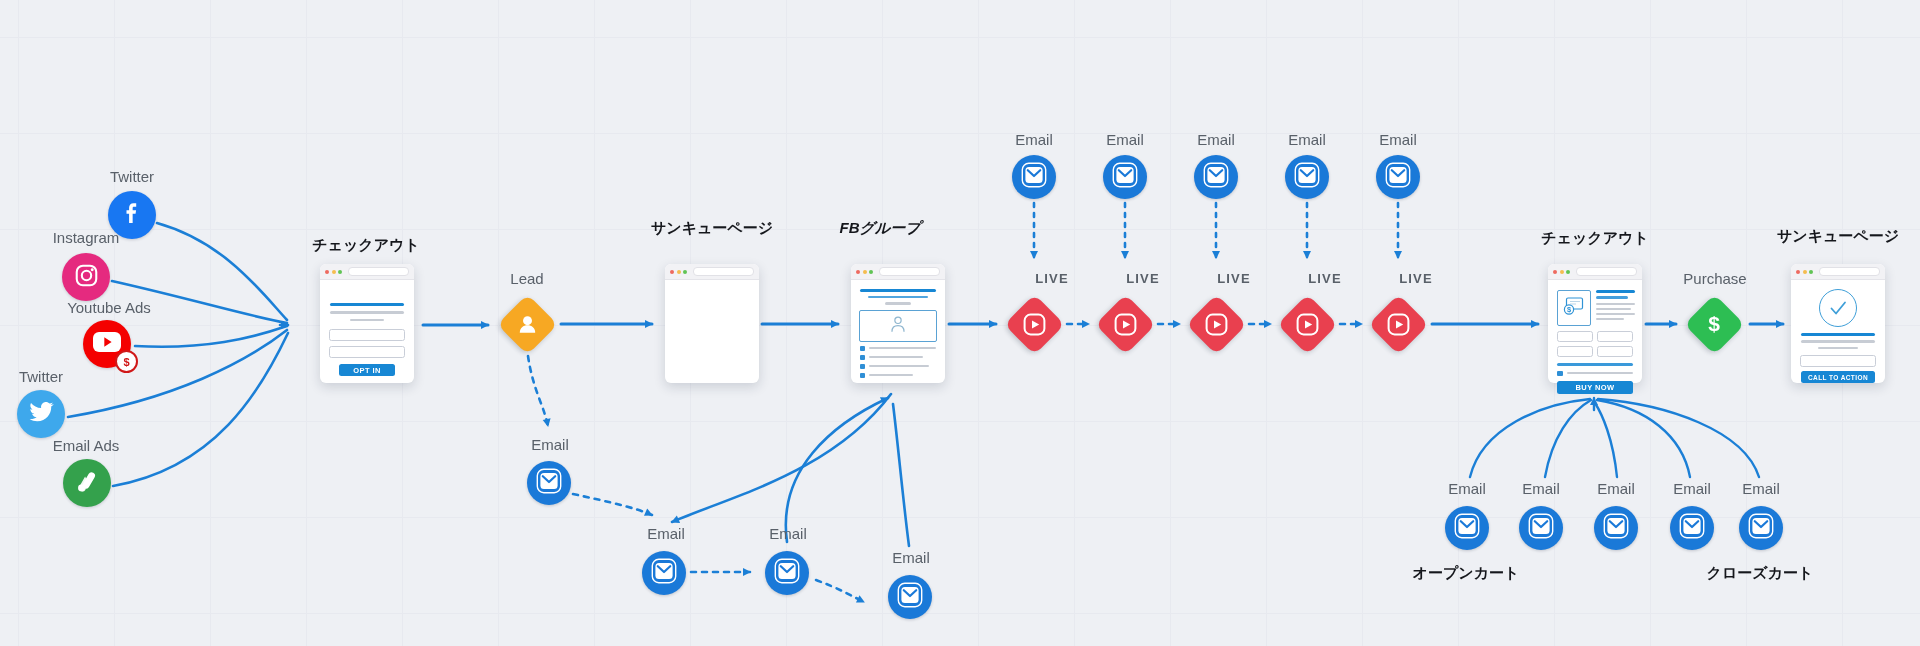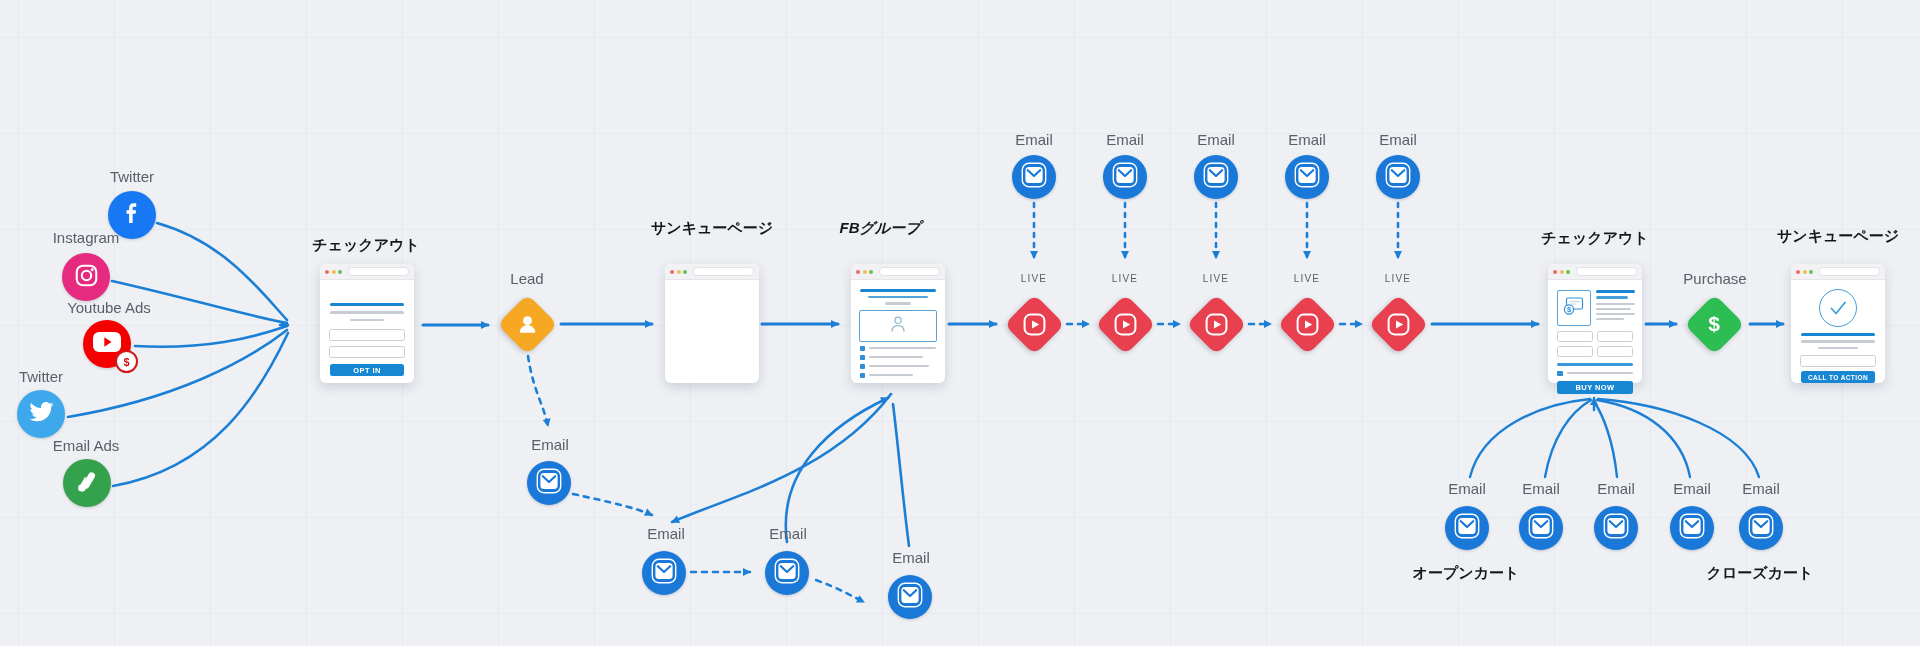--- a/index.html
+++ b/index.html
@@ -7,21 +7,21 @@
     background-color:#eef0f4;
     background-image:linear-gradient(#e7e9ef 1px, transparent 1px),
                      linear-gradient(90deg,#e7e9ef 1px, transparent 1px);
     background-size:96px 96px;background-position:18px 37px;
     font-family:"Liberation Sans",sans-serif;}
   svg.layer{position:absolute;left:0;top:0;z-index:1;}
   .node{z-index:3;}
   .title{position:absolute;transform:translate(-50%,-50%);font-size:34px;font-weight:700;color:#17191d;white-space:nowrap;letter-spacing:1px;z-index:2;}
   .label-en{position:absolute;transform:translate(-50%,-50%);font-size:15px;font-weight:500;color:#596069;white-space:nowrap;z-index:2;}
   .label-jp{position:absolute;transform:translate(-50%,-50%);font-size:15px;font-weight:700;color:#15171c;white-space:nowrap;z-index:2;}
-  .label-live{position:absolute;transform:translate(-50%,-50%);font-size:10px;font-weight:400;color:#596069;letter-spacing:1.2px;white-space:nowrap;z-index:2;}
+  .label-live{position:absolute;transform:translate(-50%,-50%);font-size:13px;font-weight:700;color:#596069;letter-spacing:1.2px;white-space:nowrap;z-index:2;margin-left:18px;}
   .social{position:absolute;width:48px;height:48px;border-radius:50%;transform:translate(-50%,-50%);display:flex;align-items:center;justify-content:center;box-shadow:0 1px 3px rgba(20,30,50,.18);z-index:3;}
   .email-node{position:absolute;width:44px;height:44px;border-radius:50%;background:#1a79d8;transform:translate(-50%,-50%);display:flex;align-items:center;justify-content:center;box-shadow:0 1px 3px rgba(20,30,50,.2);z-index:3;}
   .diamond-wrap{position:absolute;width:62px;height:62px;transform:translate(-50%,-50%);display:flex;align-items:center;justify-content:center;z-index:3;}
   .diamond{position:absolute;width:43px;height:43px;border-radius:9px;transform:rotate(45deg);box-shadow:0 2px 5px rgba(20,30,50,.22);}
   .diamond-ic{position:relative;z-index:1;display:flex;align-items:center;justify-content:center;}
   .dollar{font-size:21px;font-weight:700;color:#fff;}
   .browser{position:absolute;width:94px;height:119px;background:#fff;border-radius:6px;box-shadow:0 4px 12px rgba(25,35,60,.16);z-index:3;}
   .bbar{height:15px;background:#f2f2f5;border-radius:6px 6px 0 0;border-bottom:1px solid #e4e4e9;display:flex;align-items:center;padding:0 5px;}
   .dot{width:4px;height:4px;border-radius:50%;margin-right:2.5px;}
   .d-r{background:#ee6a5f}.d-y{background:#f5bd4f}.d-g{background:#61c454}
@@ -156,21 +156,21 @@
         <span class="dot d-y"></span>
         <span class="dot d-g"></span>
         <span class="addr"></span>
       </div>
     <div class="bbody">
       <div class="ln ln-b" style="width:74px;height:3px;margin-top:16px;"></div>
       <div class="ln ln-g" style="width:74px;height:2.5px;margin-top:5px;"></div>
       <div class="ln ln-g" style="width:34px;height:2.5px;margin-top:5px;"></div>
       <div class="mini-input" style="width:74px;height:10px;margin-top:8px;"></div>
       <div class="mini-input" style="width:74px;height:10px;margin-top:5px;"></div>
-      <div class="mini-btn" style="width:74px;height:12px;margin-top:6px;">OPT IN</div>
+      <div class="mini-btn" style="width:56px;height:12px;margin-top:6px;">OPT IN</div>
     </div>
   </div>
 
   <div class="label-en" style="left:527px;top:278px;">Lead</div>
   <div class="diamond-wrap node" style="left:527px;top:324px;">
     <div class="diamond" style="background:#f7a823;"></div>
     <span class="diamond-ic">
       <svg width="25" height="25" viewBox="0 0 24 24">
           <circle cx="12" cy="8.3" r="4.3" fill="#fff"></circle>
           <path d="M4.6 19.8 C4.6 15 8 12.6 12 12.6 C16 12.6 19.4 15 19.4 19.8 Z" fill="#fff"></path>

